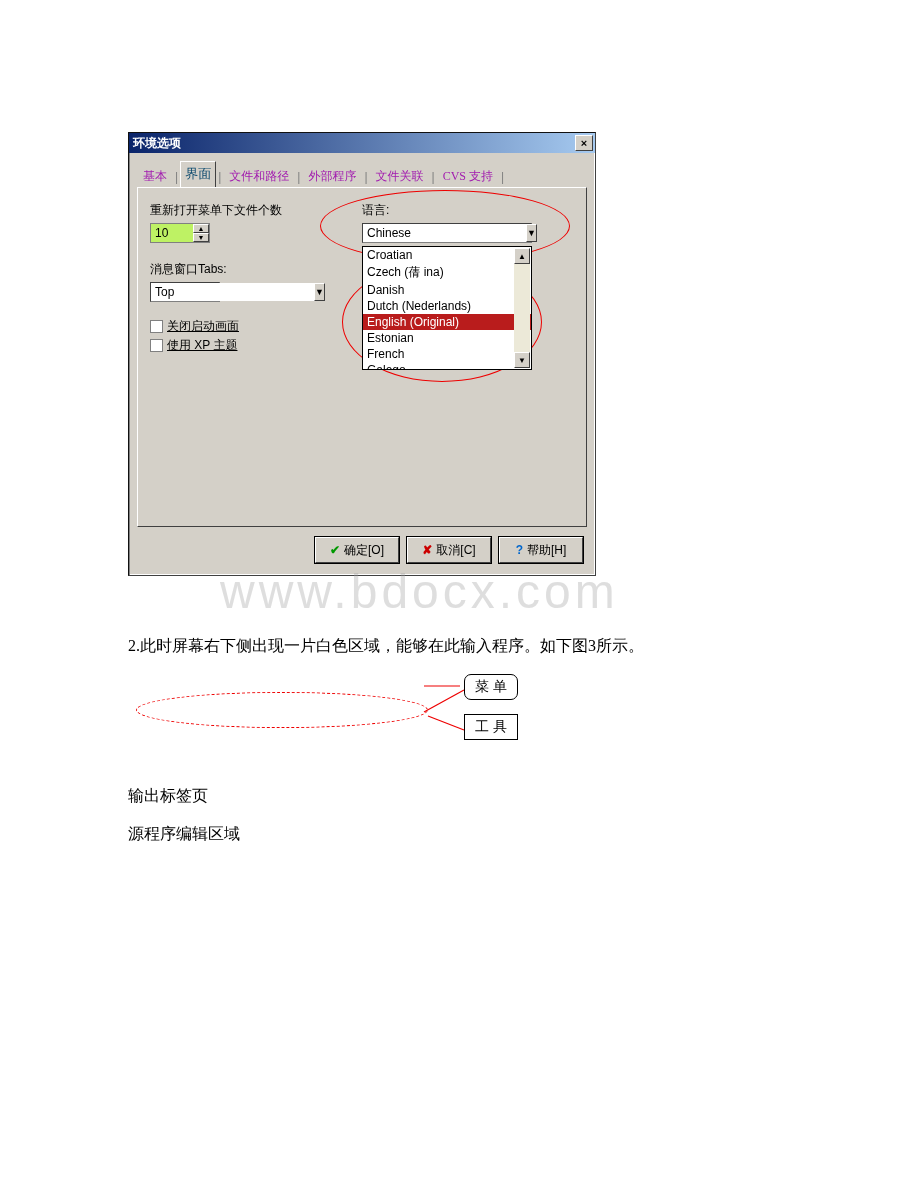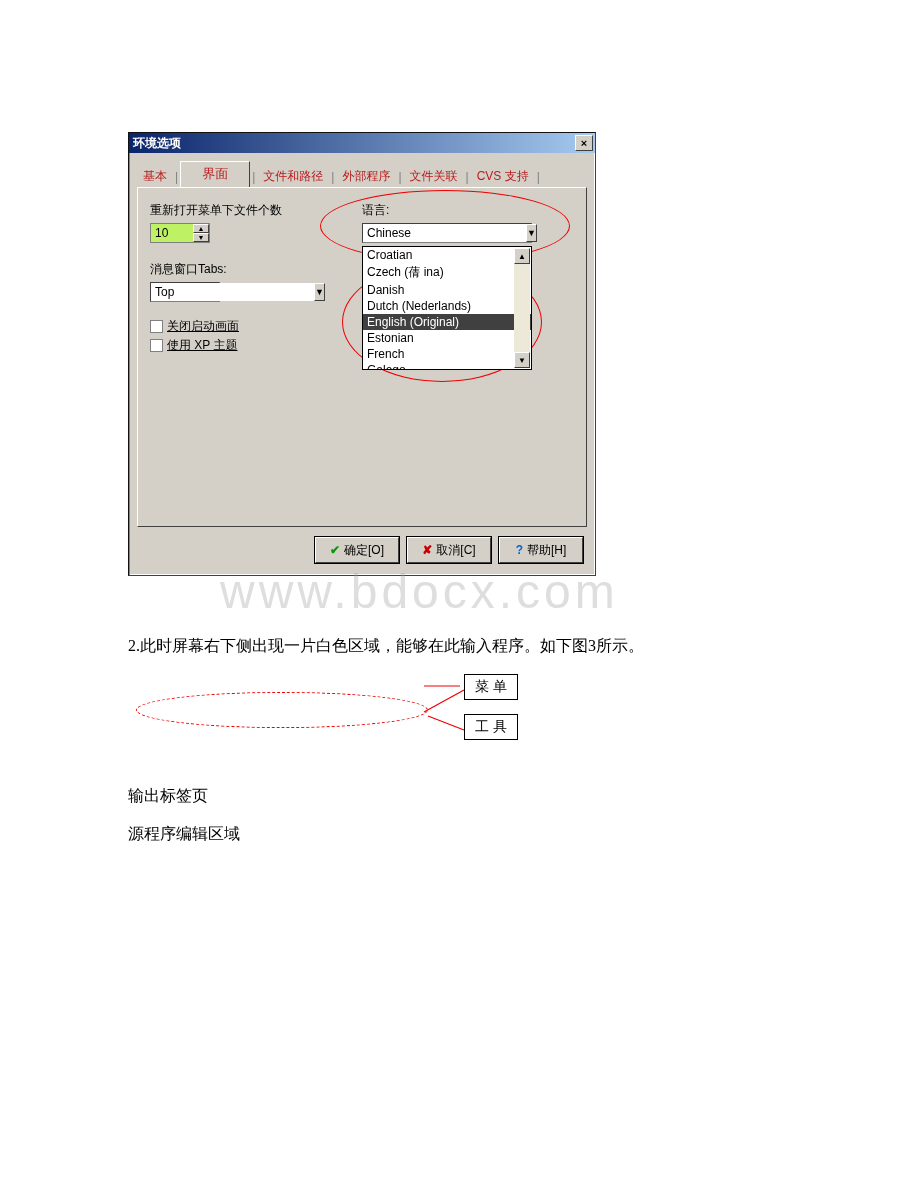--- a/index.html
+++ b/index.html
@@ -45,30 +45,30 @@
     width: 18px; height: 16px;
     background: #d4d0c8;
     border: 1px solid #fff;
     border-right-color: #404040;
     border-bottom-color: #404040;
     display: flex; align-items: center; justify-content: center;
     color: #000; font-weight: bold; font-size: 11px;
     cursor: default;
   }
   .tab {
-    padding: 3px 21px;
+    padding: 3px 4px;
     background: #d4d0c8;
     border: 1px solid #808080;
     border-bottom: none;
     border-top-color: #fff;
     border-left-color: #fff;
     margin-right: 0;
     position: relative;
     top: 1px;
-    color: #b91c1c;
+    color: #0c4a6e;
     white-space: nowrap;
   }
   .tab.active {
     background: #d4d0c8;
     border-top: 1px solid #fff;
     border-left: 1px solid #fff;
     border-right: 1px solid #404040;
     z-index: 2;
     padding-bottom: 4px;
     top: 0;
@@ -80,21 +80,22 @@
     align-items: flex-end;
   }
   .tab-btn {
     padding: 3px 6px;
     font-size: 12px;
     position: relative;
     top: 1px;
   }
   .tab-btn.inactive {
     border: none;
-    color: #b91c1c;
+    color: #a21caf;
+    font-family: Liberation Serif, serif;
   }
   .tab-divider { color: #808080; padding: 3px 2px; font-size: 12px; }
   .tab-panel {
     margin: 0 8px 0 8px;
     background: #d4d0c8;
     border: 1px solid #fff;
     border-right-color: #404040;
     border-bottom-color: #404040;
     padding: 14px 12px 20px 12px;
     min-height: 340px;
@@ -185,21 +186,21 @@
     position: absolute;
     top: 44px; left: 0;
     width: 170px;
     background: #fff;
     border: 1px solid #000;
     font-size: 12px;
     z-index: 5;
   }
   .dropdown-list .items { max-height: 122px; overflow: hidden; }
   .dropdown-list .item { padding: 1px 4px; white-space: nowrap; }
-  .dropdown-list .item.sel { background: #404040; color: #fff; }
+  .dropdown-list .item.sel { background: #b91c1c; color: #fff; }
   .dropdown-list .scrollbar {
     position: absolute; top: 1px; right: 1px; bottom: 1px; width: 16px;
     background: #d4d0c8;
     display: flex; flex-direction: column;
   }
   .dropdown-list .scrollbar .arrow {
     height: 16px; background: #d4d0c8;
     border: 1px solid #fff;
     border-right-color: #404040;
     border-bottom-color: #404040;
@@ -396,21 +397,21 @@
 
   <div class="para">2.此时屏幕右下侧出现一片白色区域，能够在此输入程序。如下图3所示。</div>
 
   <div class="annot-area">
     <div class="dashed-ellipse"></div>
     <svg class="connector" style="left:296px; top:2px;" width="60" height="70">
       <line x1="0" y1="10" x2="36" y2="10" stroke="#e00" stroke-width="1.2"></line>
       <line x1="0" y1="36" x2="40" y2="14" stroke="#e00" stroke-width="1.2"></line>
       <line x1="4" y1="40" x2="40" y2="54" stroke="#e00" stroke-width="1.2"></line>
     </svg>
-    <div class="callout-box" style="left:336px; top:0;">
+    <div class="callout-box" style="left:336px; top:0;border-radius:7px;">
       <span>菜 单</span>
     </div>
     <div class="callout-box" style="left:336px; top:40px;">
       <span>工  具</span>
     </div>
   </div>
 
   <div class="lbl-text" style="left:128px; top:762px;">输出标签页</div>
   <div class="lbl-text" style="left:128px; top:800px;">源程序编辑区域</div>
 

